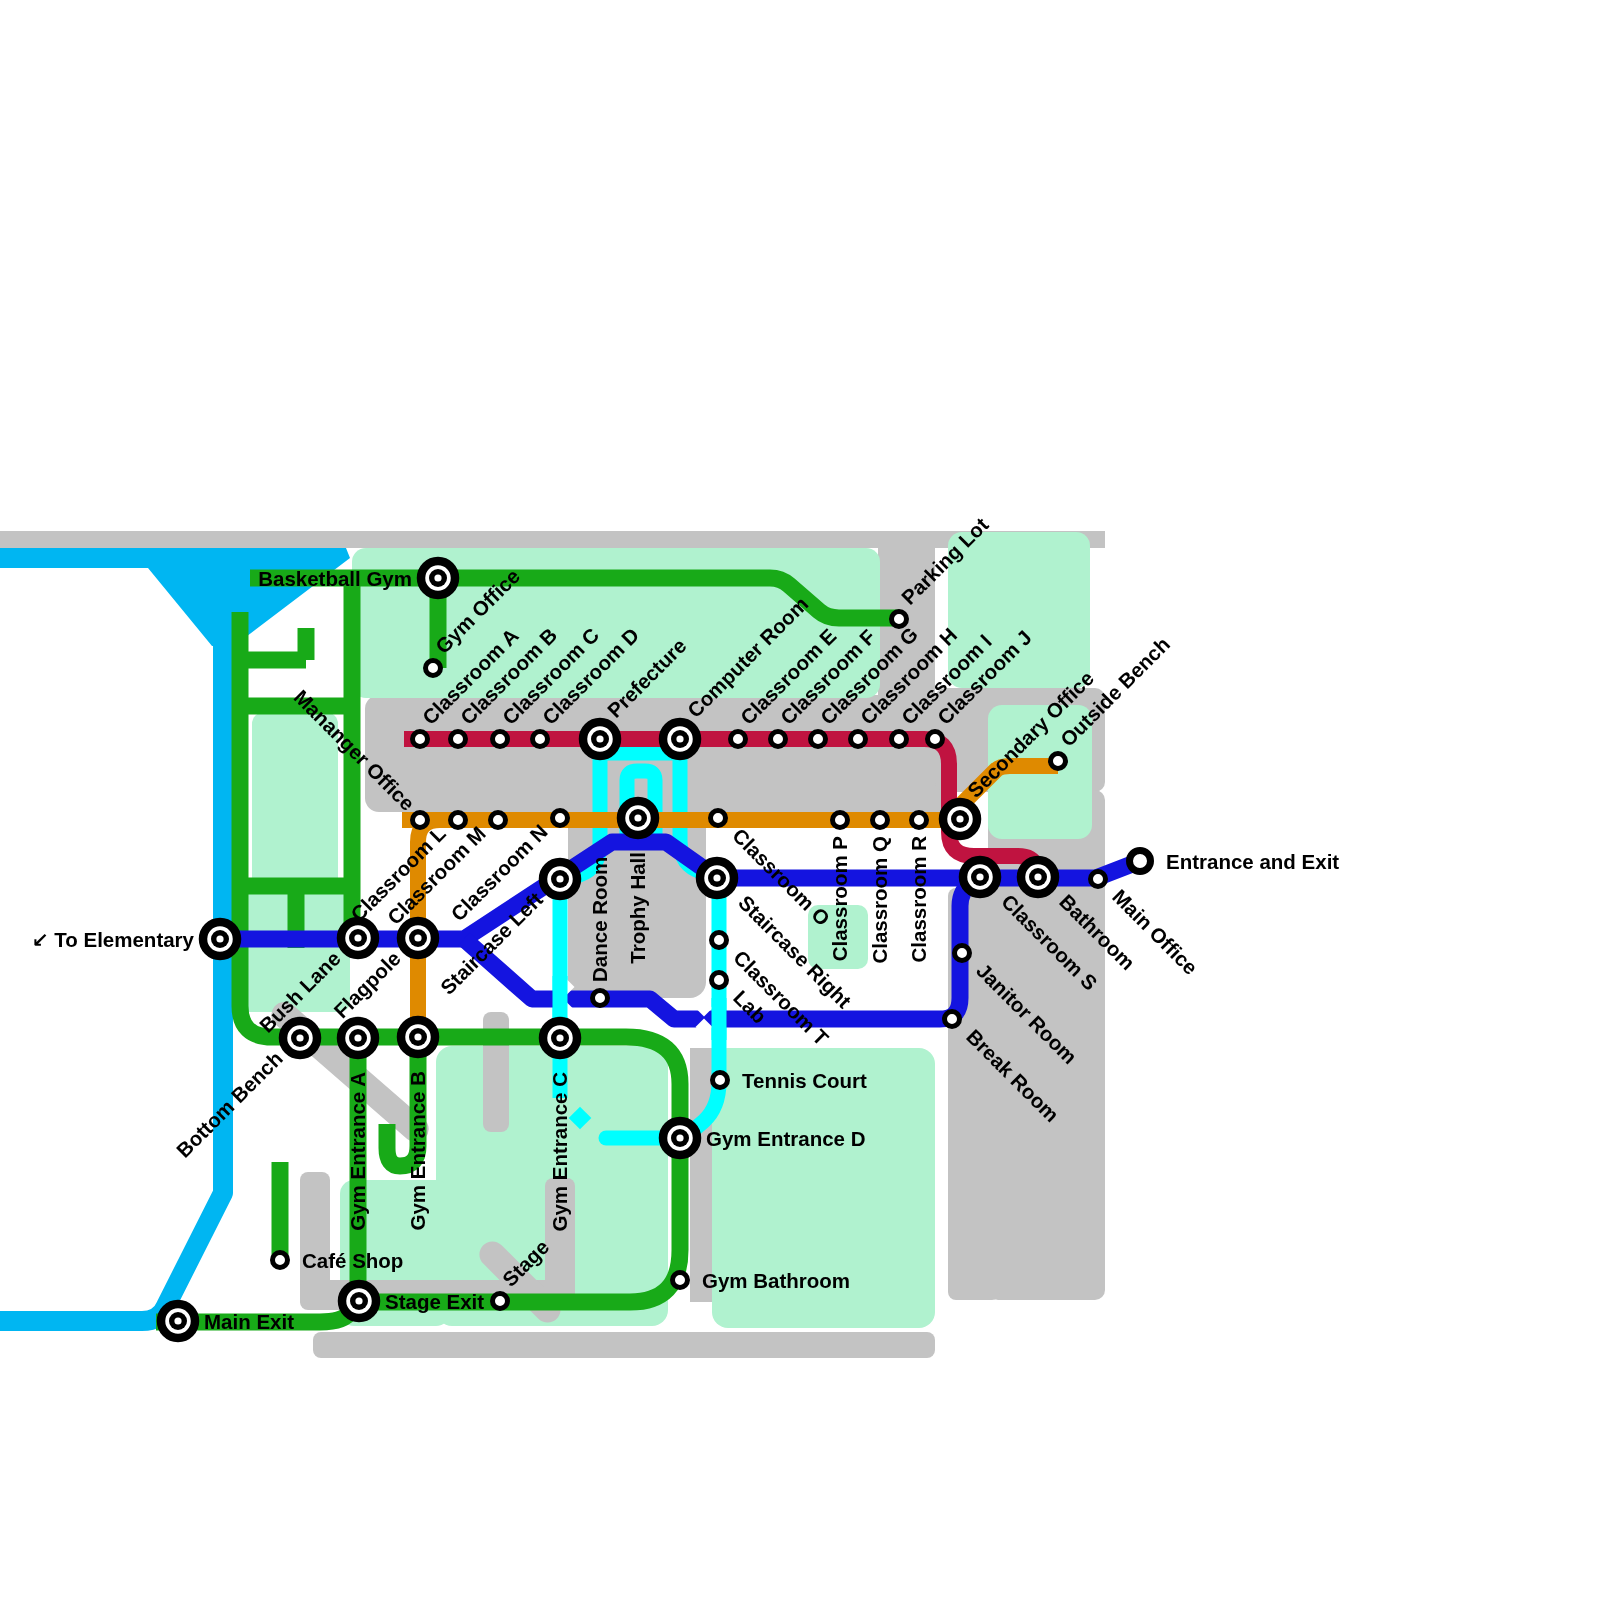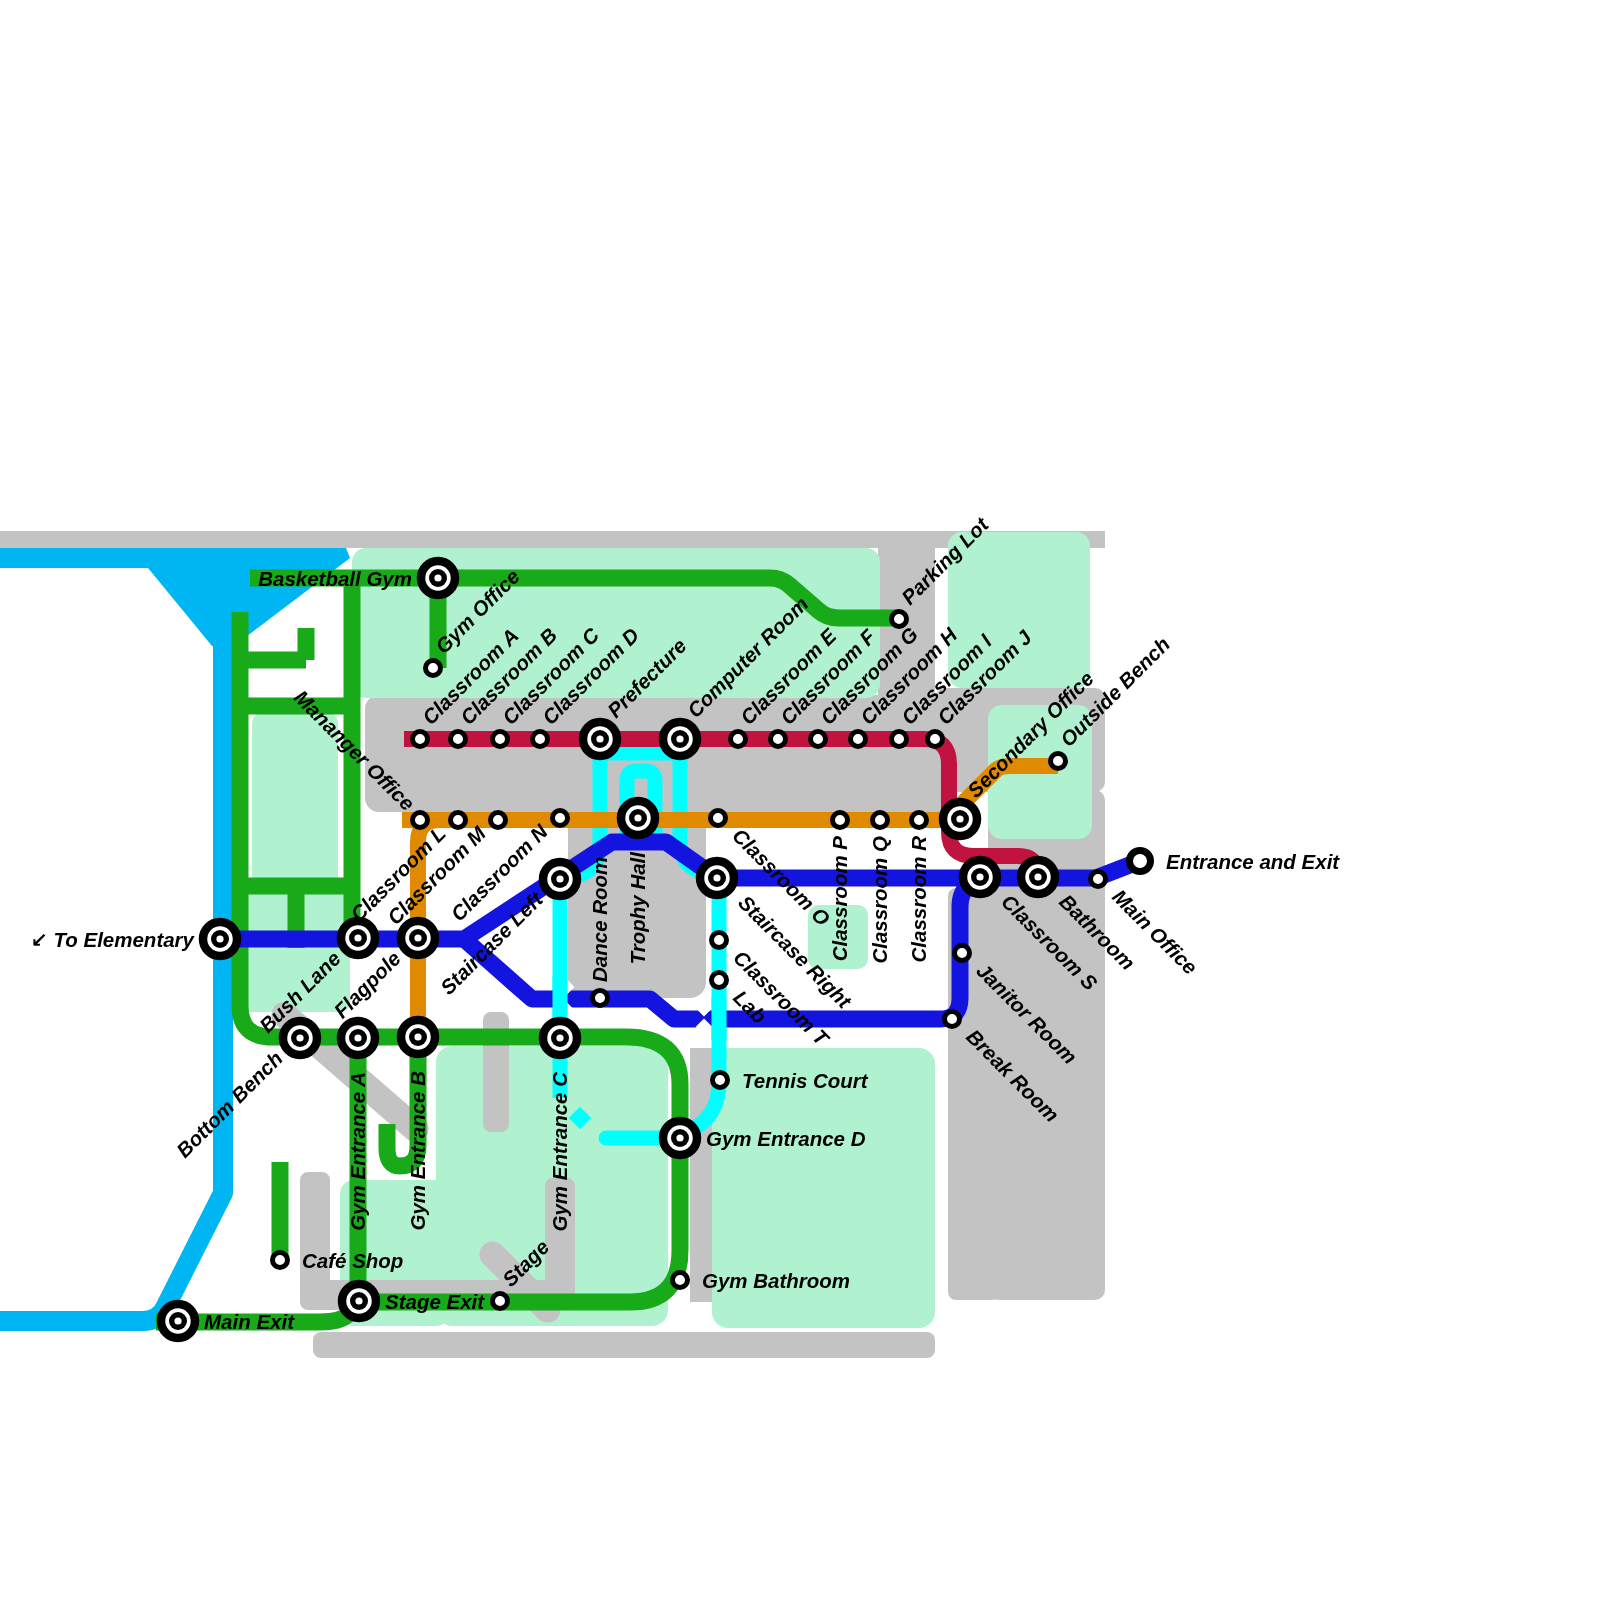--- a/index.html
+++ b/index.html
@@ -1,16 +1,16 @@
 <!DOCTYPE html>
 <html><head>
 <meta charset="utf-8">
 <style>
   html,body{margin:0;padding:0;background:#ffffff;}
-  #stage{position:relative;width:1600px;height:1600px;background:#ffffff;overflow:hidden;font-style:italic;}
+  #stage{position:relative;width:1600px;height:1600px;background:#ffffff;overflow:hidden;}
   svg{position:absolute;left:0;top:0;}
   text{font-family:"Liberation Sans","DejaVu Sans",sans-serif;font-weight:bold;font-size:20.5px;fill:#000;}
 </style>
 </head>
 <body>
 
 <div id="stage">
     <svg width="1600" height="1600">
       <rect x="0" y="531" width="1105" height="17" rx="0" fill="#c3c3c3"></rect>
       <rect x="878" y="548" width="57" height="150" rx="0" fill="#c3c3c3"></rect>

